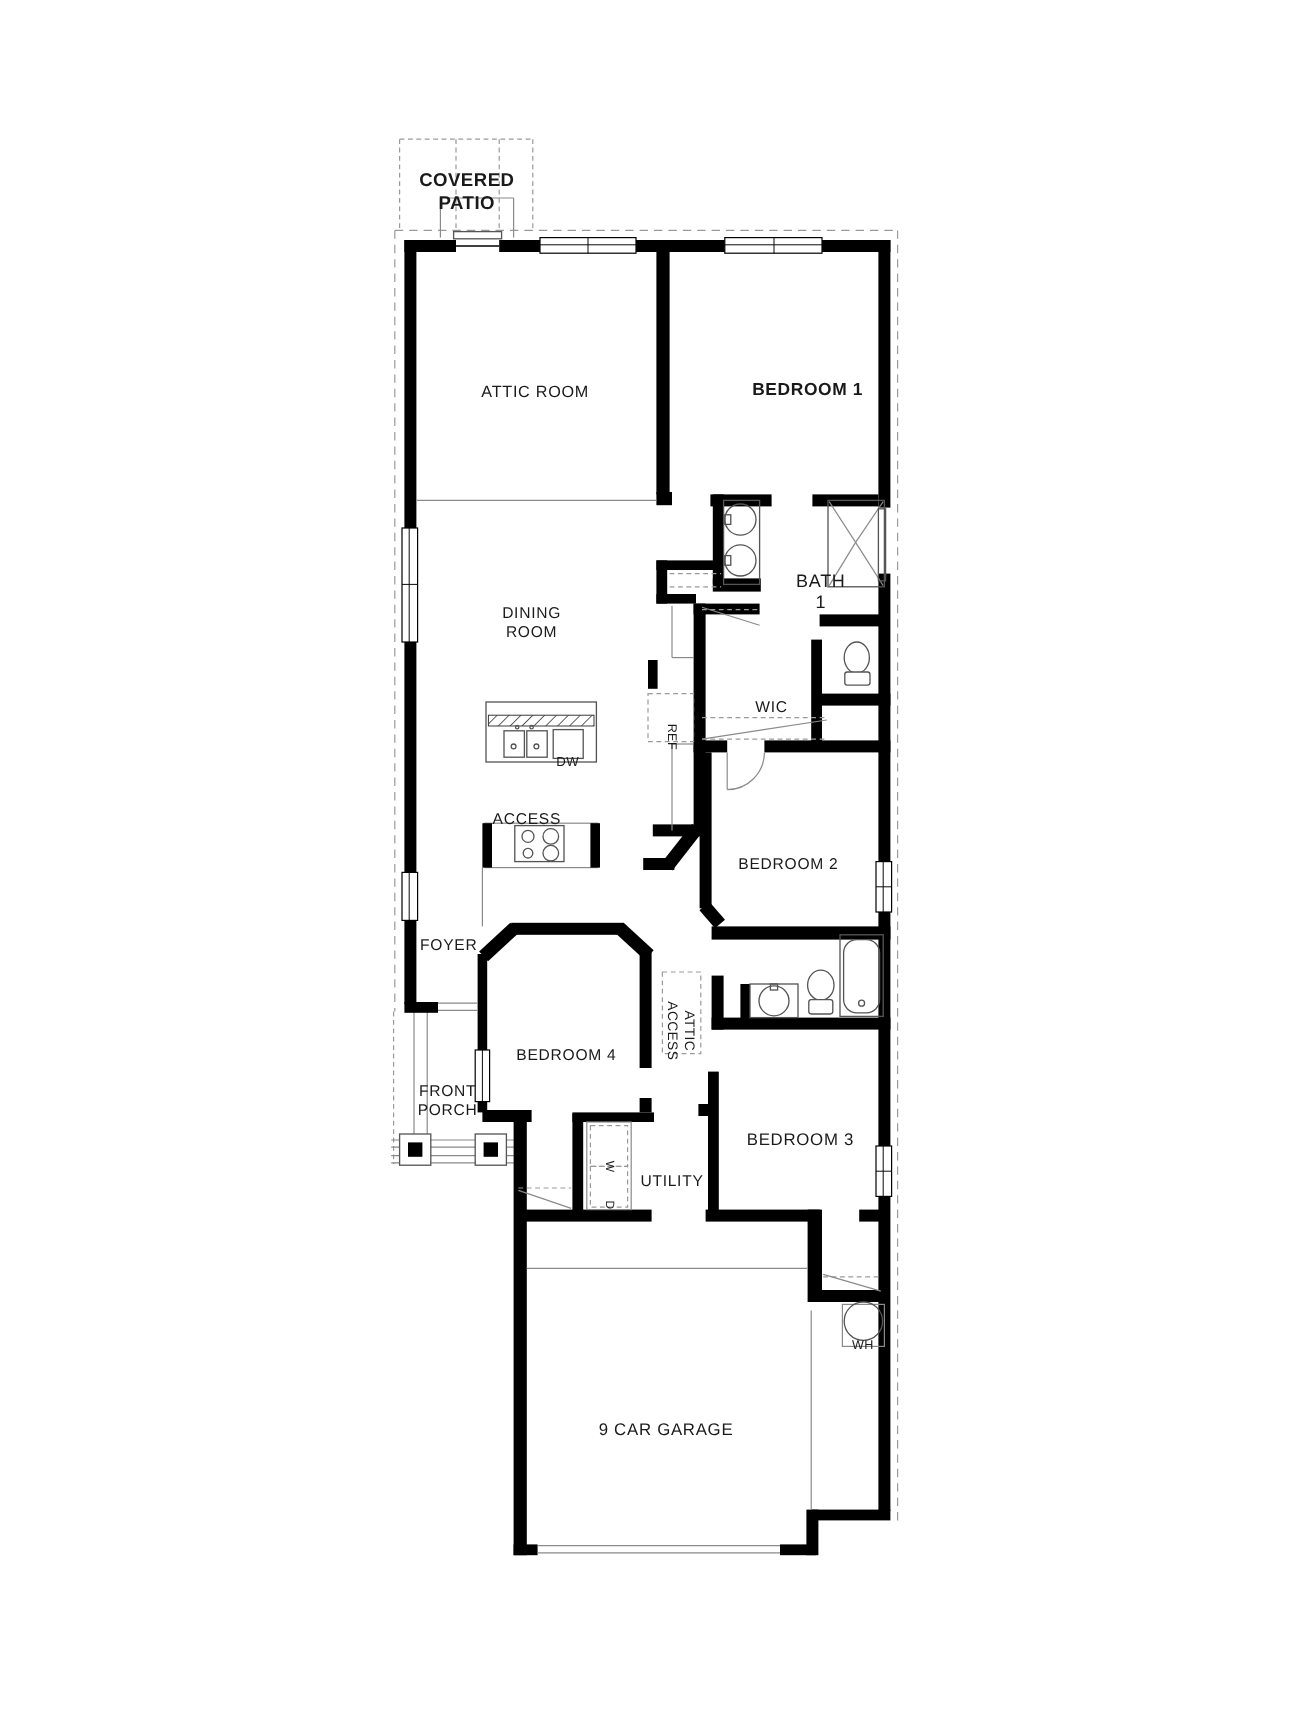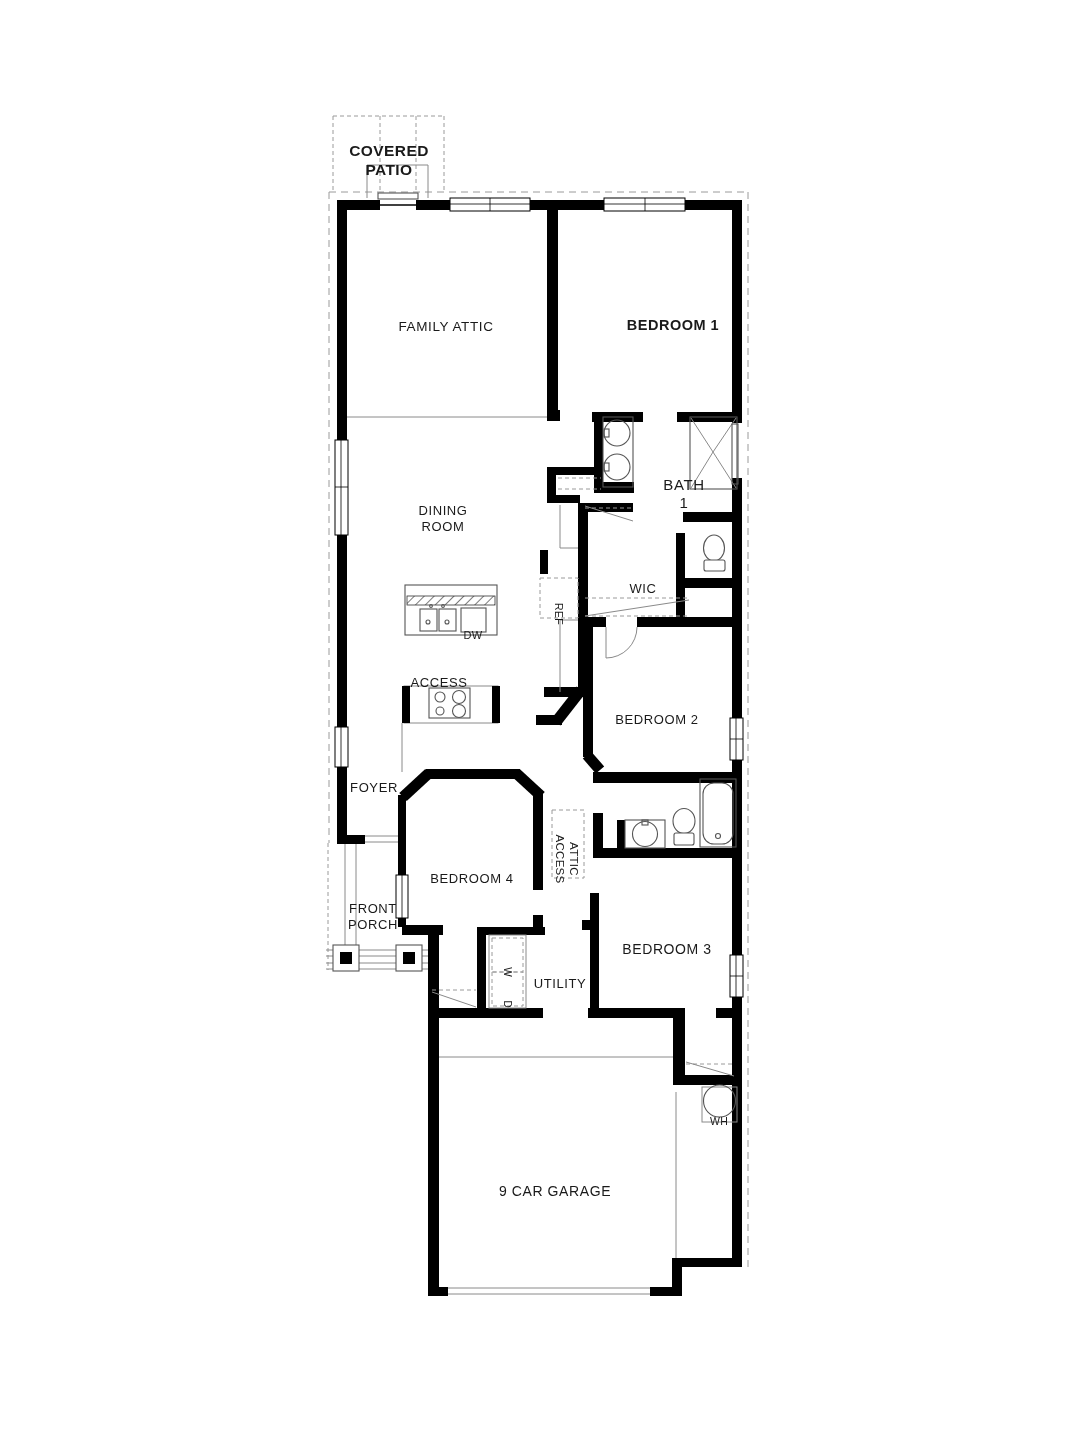--- a/index.html
+++ b/index.html
@@ -281,21 +281,21 @@
     <circle class="fixn" cx="719.5" cy="1101" r="16"></circle>
   </g>
 </svg>
 
 <div id="labels">
       <div class="label bold" style="left: 389px; top: 126px; font-size: 15.5px; letter-spacing: 0.4px;">
         <div>COVERED</div>
         <div>PATIO</div>
       </div>
       <div class="label" style="left: 446px; top: 303px; font-size: 13.5px; letter-spacing: 0.6px;">
-        <div>FAMILY ATTIC</div>
+        <div>ATTIC ROOM</div>
       </div>
       <div class="label bold" style="left: 654px; top: 301px; font-size: 14.5px; letter-spacing: 0.5px; padding-left: 38px;">
         <div>BEDROOM 1</div>
       </div>
       <div class="label" style="left: 664px; top: 460px; font-size: 15px; letter-spacing: 0.6px; margin-left: 20px;">
         <div>BATH</div>
         <div>1</div>
       </div>
       <div class="label" style="left: 443px; top: 487px; font-size: 13px; letter-spacing: 0.6px;">
         <div>DINING</div>

